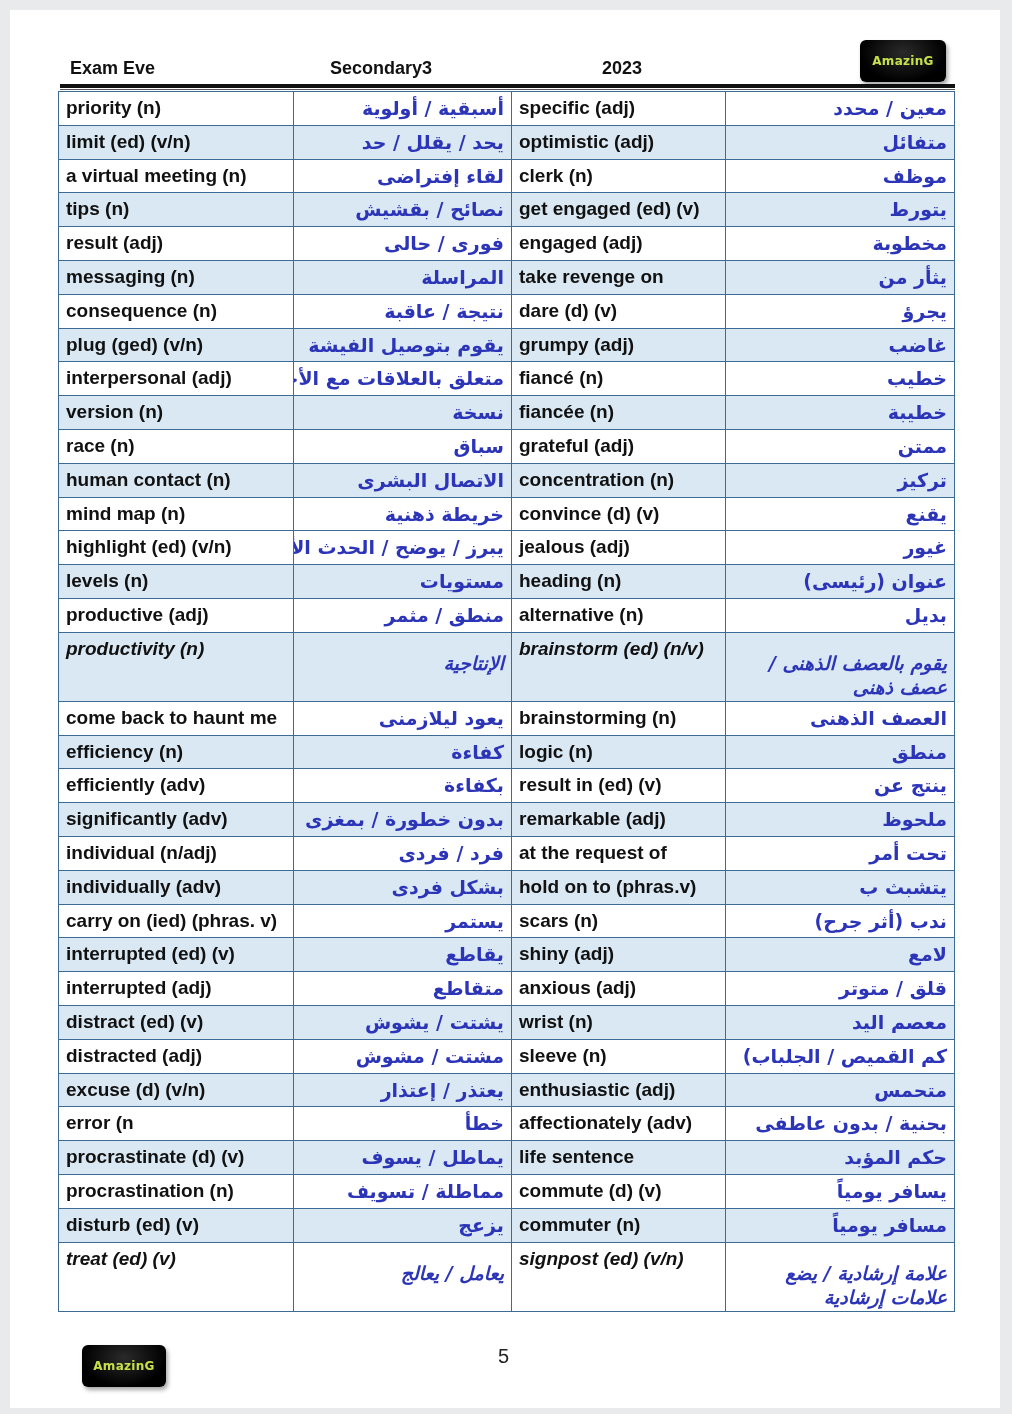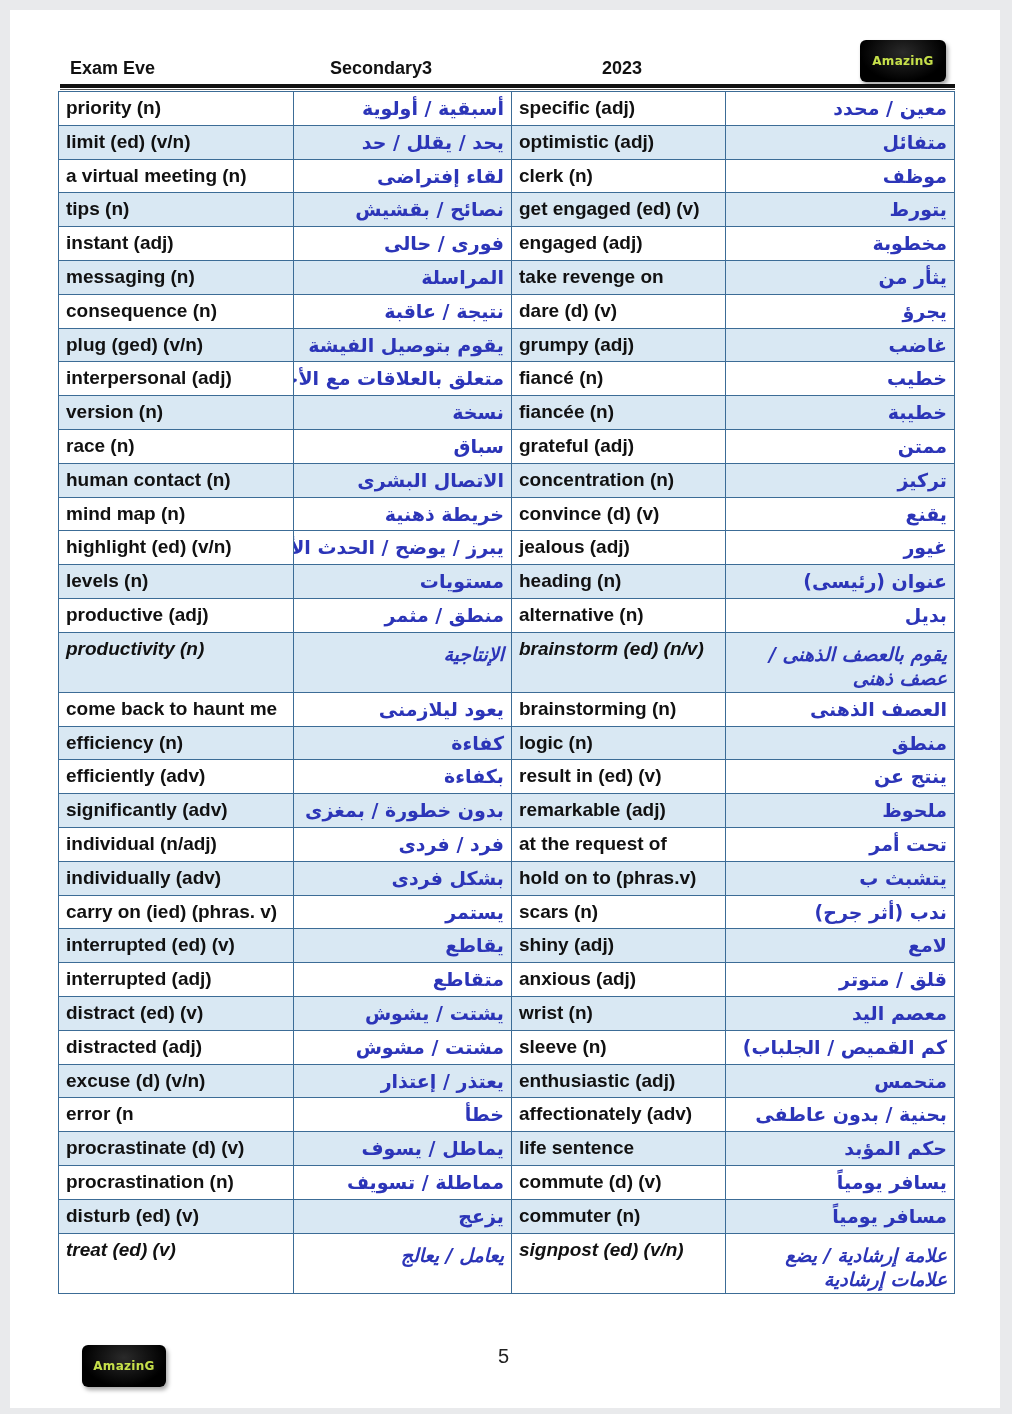--- a/index.html
+++ b/index.html
@@ -70,21 +70,21 @@
       font-size: 19px;
     }
     td.ar {
       color: #2c35b8;
       font-family: "DejaVu Sans", sans-serif;
       font-weight: bold;
       text-align: right;
       direction: rtl;
       font-size: 16px;
     }
-    td.ar.wrap { white-space: normal; line-height: 24px; padding-top: 9px; }
+    td.ar.wrap { white-space: normal; line-height: 24px; padding-top: 18px; }
     .col1 { width: 235px; }
     .col2 { width: 218px; }
     .col3 { width: 214px; }
     .col4 { width: 229px; }
     .page-num {
       position: absolute; left: 498px; top: 1345px;
       font-size: 20px; color: #222;
       font-family: "Liberation Sans", "DejaVu Sans", sans-serif;
     }
   </style>
@@ -129,21 +129,21 @@
         <td class="en">clerk (n)</td>
         <td class="ar">موظف</td>
       </tr>
       <tr class="blue">
         <td class="en">tips (n)</td>
         <td class="ar">نصائح / بقشيش</td>
         <td class="en">get engaged (ed) (v)</td>
         <td class="ar">يتورط</td>
       </tr>
       <tr class="white">
-        <td class="en">instant (adj)</td>
+        <td class="en">result (adj)</td>
         <td class="ar">فورى / حالى</td>
         <td class="en">engaged (adj)</td>
         <td class="ar">مخطوبة</td>
       </tr>
       <tr class="blue">
         <td class="en">messaging (n)</td>
         <td class="ar">المراسلة</td>
         <td class="en">take revenge on</td>
         <td class="ar">يثأر من</td>
       </tr>

